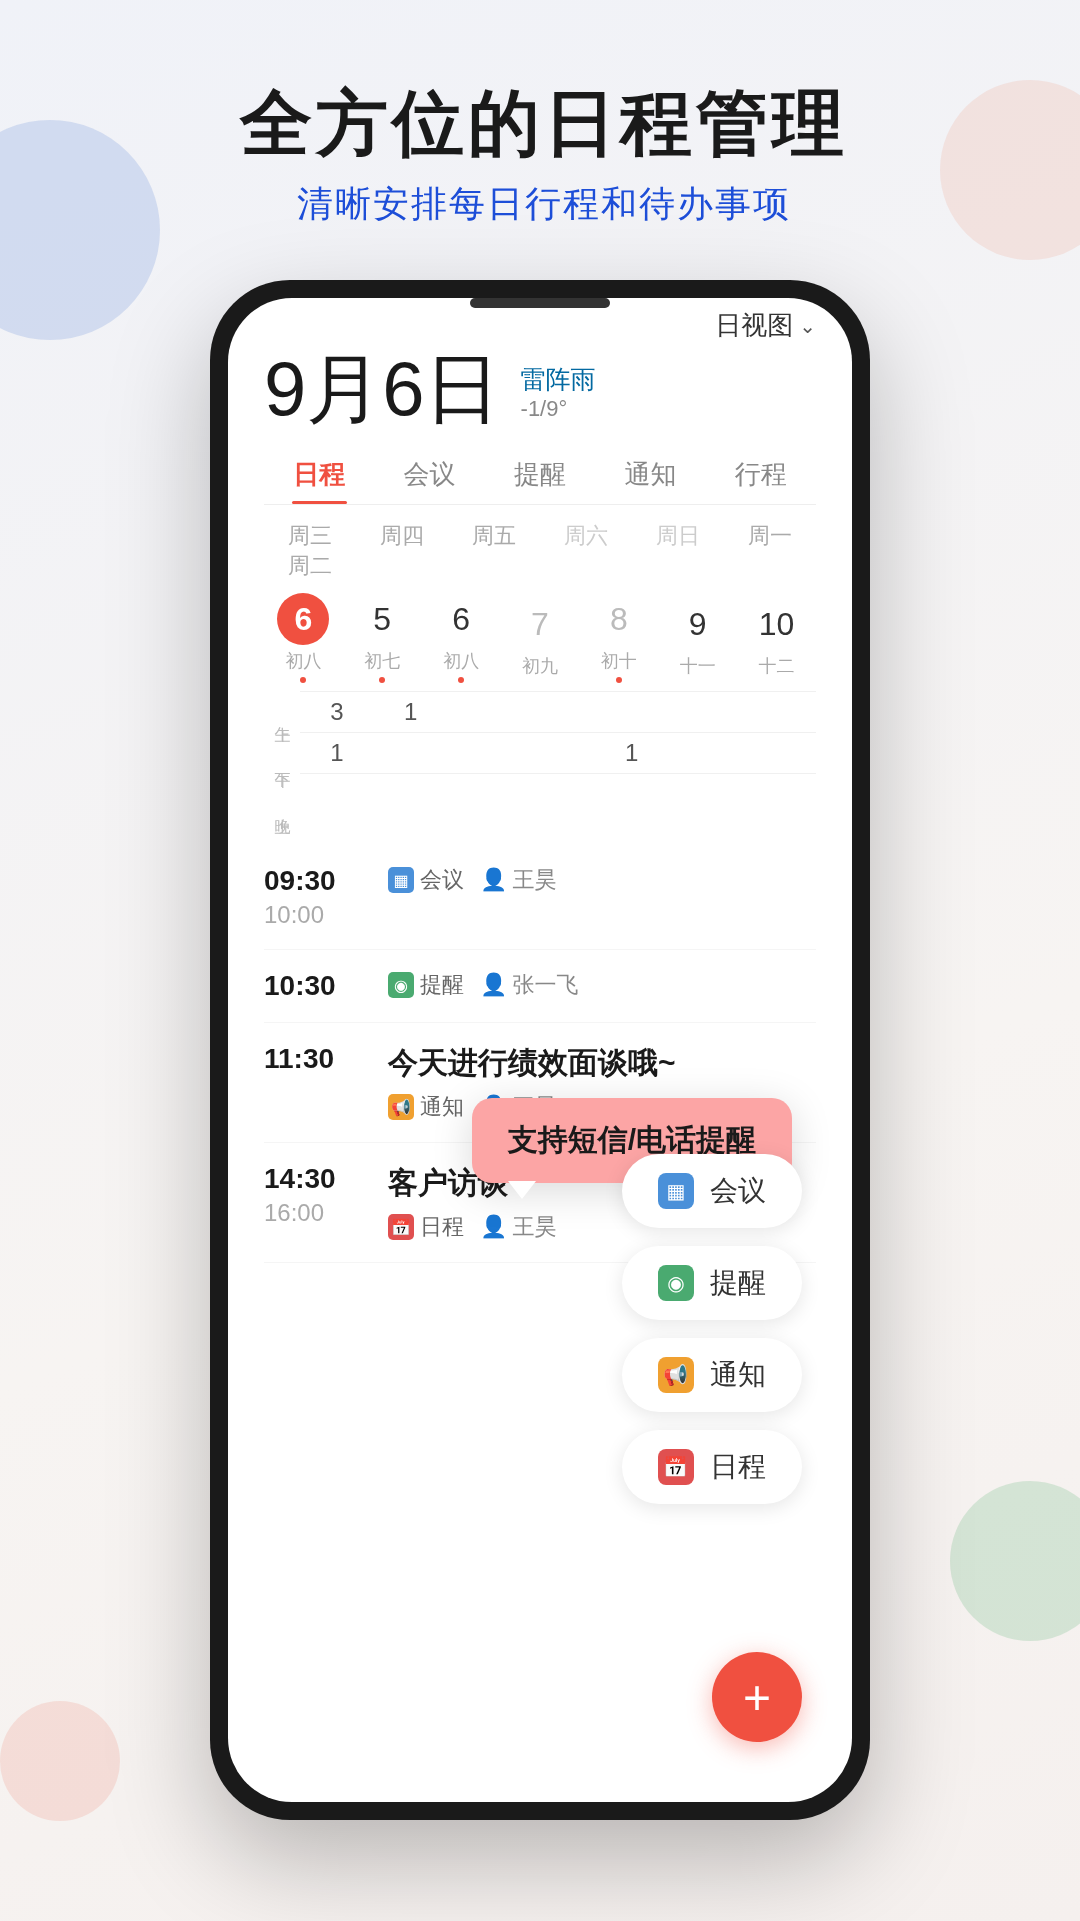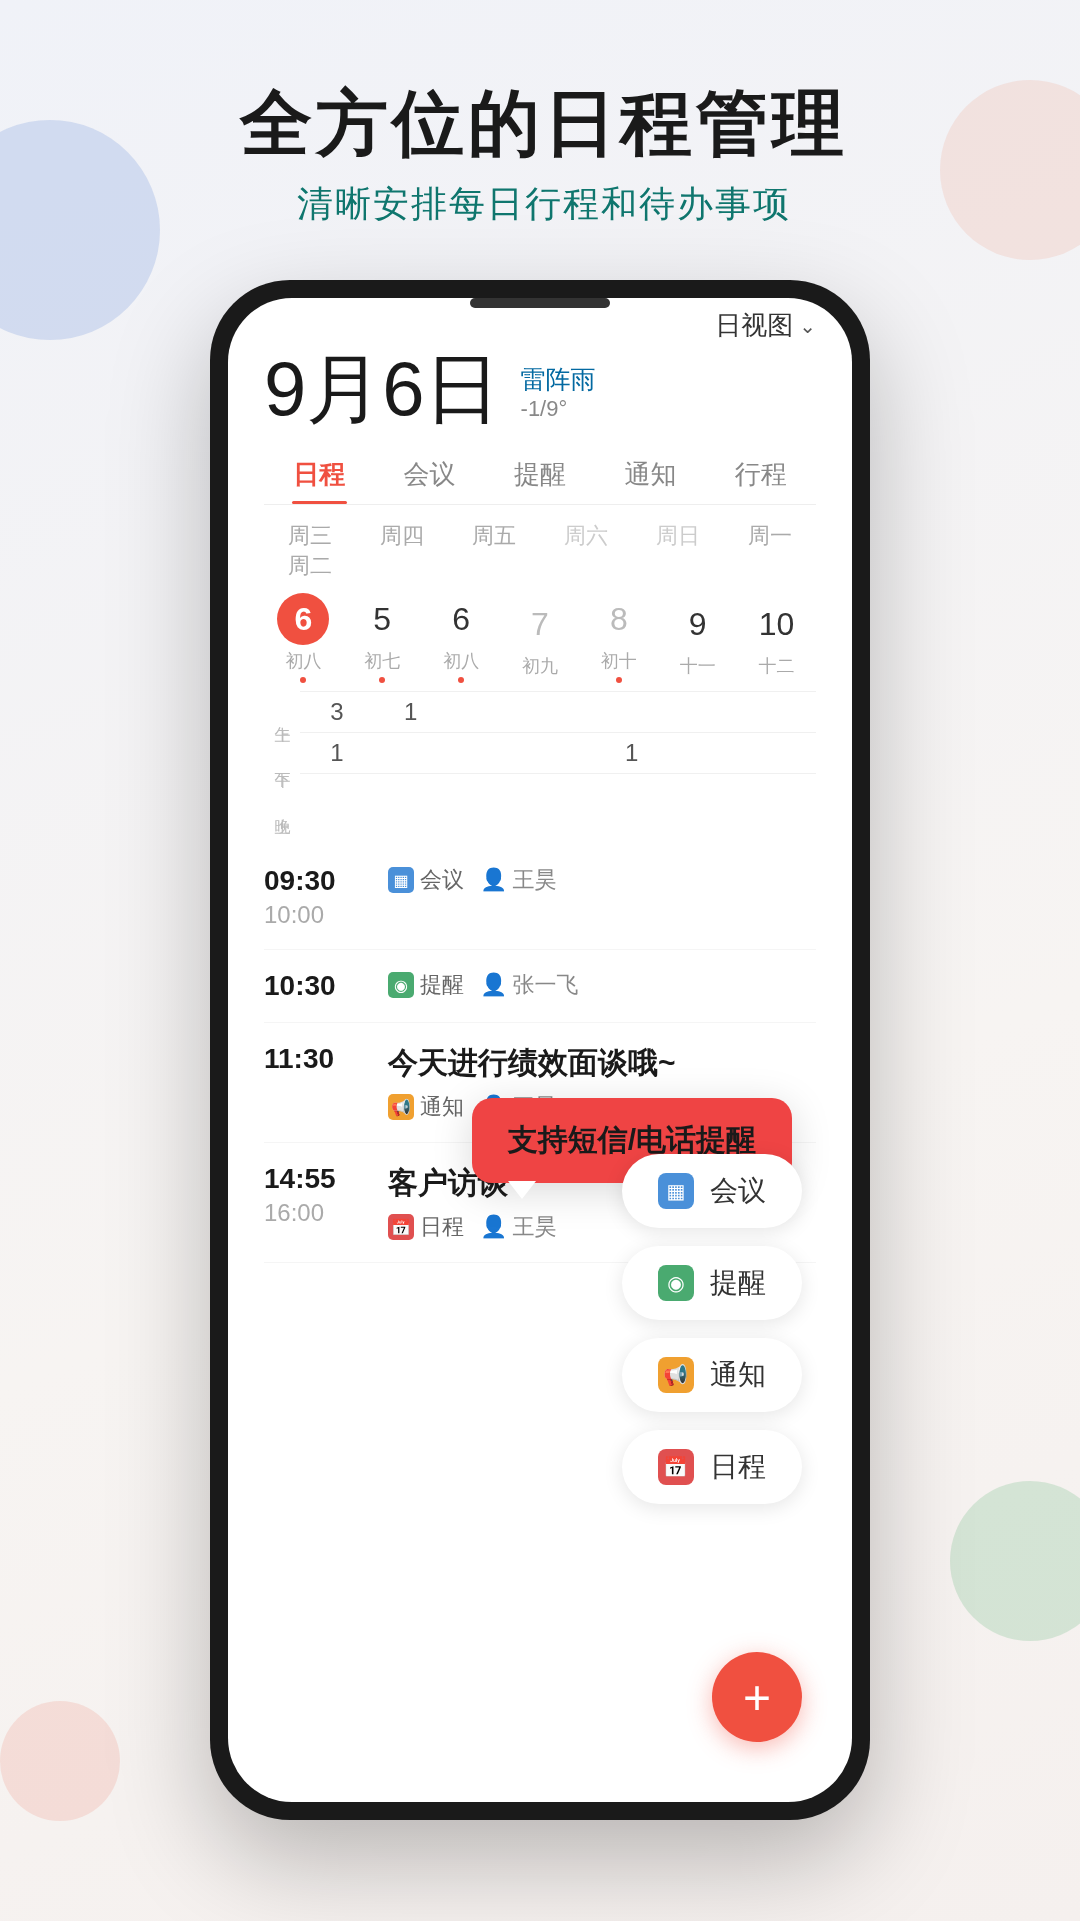--- a/index.html
+++ b/index.html
@@ -60,21 +60,21 @@
     }
     .header-title {
       font-size: 72px;
       font-weight: 700;
       color: #1a1a1a;
       letter-spacing: 4px;
       line-height: 1.2;
     }
     .header-subtitle {
       font-size: 36px;
-      color: #0f766e;
+      color: #1d4ed8;
       margin-top: 14px;
       letter-spacing: 2px;
     }
 
     
     .phone-wrapper {
       position: absolute;
       top: 280px;
       left: 50%;
       transform: translateX(-50%);
@@ -379,21 +379,21 @@
       gap: 5px;
       font-size: 22px;
       color: #888;
     }
 
     
     .floating-tooltip {
       position: absolute;
       right: 60px;
       top: 800px;
-      background: #ef4444;
+      background: #fca5a5;
       border-radius: 20px;
       padding: 22px 36px;
       box-shadow: 0 8px 40px rgba(0,0,0,0.15);
       font-size: 30px;
       font-weight: 600;
       color: #1a1a1a;
       white-space: nowrap;
       z-index: 100;
     }
     .floating-tooltip::after {
@@ -653,21 +653,21 @@
               <span class="attendee">
                 <span>👤</span>
                 <span>王昊</span>
               </span>
             </div>
           </div>
         </div>
 
         <div class="event-item">
           <div class="event-time-col">
-            <div class="event-start-time">14:55</div>
+            <div class="event-start-time">14:30</div>
             <div class="event-end-time">16:00</div>
           </div>
           <div class="event-details">
             <div class="event-title">客户访谈</div>
             <div class="event-meta">
               <span class="event-type-badge">
                 <span class="type-icon type-schedule">📅</span>
                 <span>日程</span>
               </span>
               <span class="attendee">

